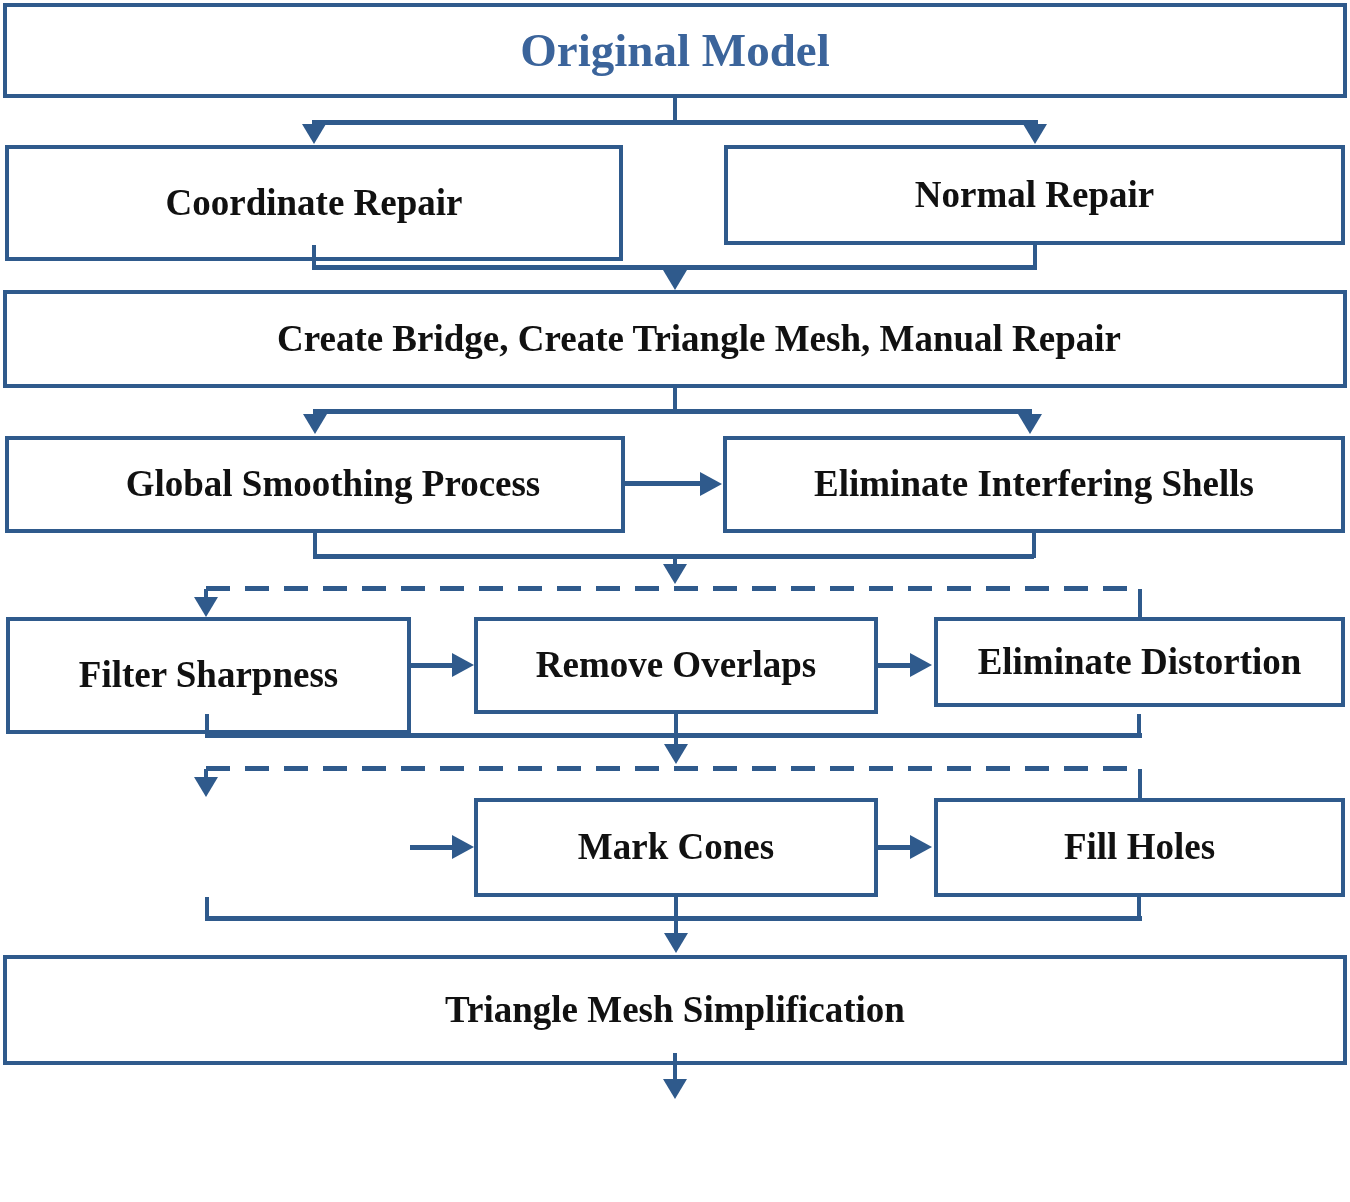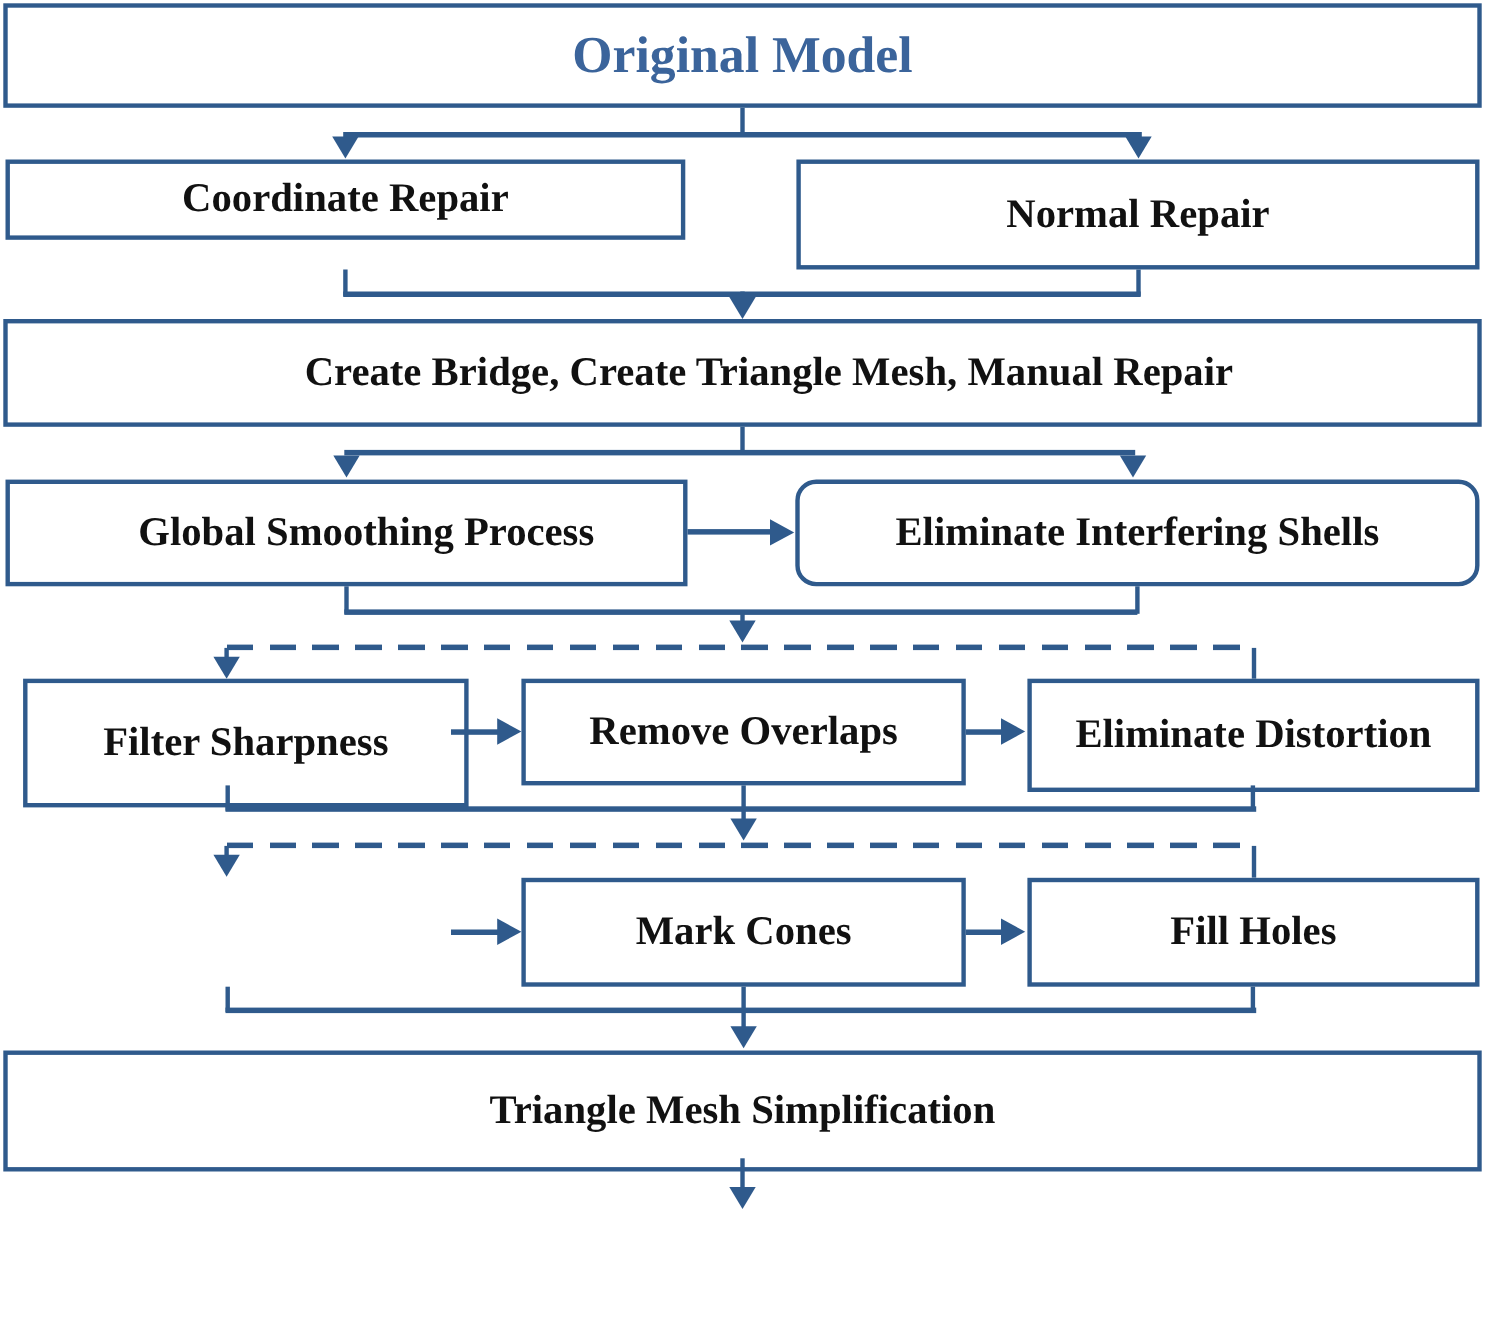--- a/index.html
+++ b/index.html
@@ -60,55 +60,55 @@
 
 <div id="canvas">
 
   <div class="box title" style="left:3px; top:3px; width:1344px; height:95px;">Original Model</div>
 
   <div class="vl" style="left:673px; top:98px;  height:26px;"></div>
   <div class="hl" style="left:312px; top:120px; width:726px;"></div>
   <div class="ad" style="left:302px;  top:124px;"></div>
   <div class="ad" style="left:1023px; top:124px;"></div>
 
-  <div class="box" style="left:5px;   top:145px; width:618px; height:73px;">Coordinate Repair</div>
+  <div class="box" style="left:5px;   top:145px; width:618px; height:116px;">Coordinate Repair</div>
   <div class="box" style="left:724px; top:145px; width:621px; height:100px;">Normal Repair</div>
 
   <div class="vl" style="left:312px;  top:245px; height:24px;"></div>
   <div class="vl" style="left:1033px; top:245px; height:24px;"></div>
   <div class="hl" style="left:312px;  top:265px; width:725px;"></div>
   <div class="vl" style="left:673px;  top:265px; height:10px;"></div>
   <div class="ad" style="left:663px;  top:270px;"></div>
 
   <div class="box" style="left:3px; top:290px; width:1344px; height:98px;padding-left:48px;">Create Bridge, Create Triangle Mesh, Manual Repair</div>
 
   <div class="vl" style="left:673px; top:388px; height:25px;"></div>
   <div class="hl" style="left:313px; top:409px; width:719px;"></div>
   <div class="ad" style="left:303px;  top:414px;"></div>
   <div class="ad" style="left:1018px; top:414px;"></div>
 
   <div class="box" style="left:5px;   top:436px; width:620px; height:97px;padding-left:36px;">Global Smoothing Process</div>
-  <div class="box" style="left:723px; top:436px; width:622px; height:97px;border-radius:19px;">Eliminate Interfering Shells</div>
+  <div class="box" style="left:723px; top:436px; width:622px; height:97px;">Eliminate Interfering Shells</div>
   <div class="hl" style="left:625px; top:481px; width:78px;"></div>
   <div class="ar" style="left:700px; top:472px;"></div>
 
   <div class="vl" style="left:313px;  top:533px; height:25px;"></div>
   <div class="vl" style="left:1032px; top:533px; height:25px;"></div>
   <div class="hl" style="left:313px;  top:554px; width:721px;"></div>
   <div class="vl" style="left:673px;  top:558px; height:8px;"></div>
   <div class="ad" style="left:663px;  top:564px;"></div>
 
   <div class="dash" style="left:206px; top:586px; width:935px;"></div>
   <div class="vl" style="left:204px;  top:589px; height:11px;"></div>
   <div class="ad" style="left:194px;  top:597px;"></div>
   <div class="vl" style="left:1138px; top:589px; height:29px;"></div>
 
-  <div class="box" style="left:21px;   top:617px; width:405px; height:117px;">Filter Sharpness</div>
+  <div class="box" style="left:6px;   top:617px; width:405px; height:117px;">Filter Sharpness</div>
   <div class="box" style="left:474px; top:617px; width:404px; height:97px;">Remove Overlaps</div>
-  <div class="box" style="left:934px; top:617px; width:411px; height:103px;">Eliminate Distortion</div>
+  <div class="box" style="left:934px; top:617px; width:411px; height:90px;">Eliminate Distortion</div>
   <div class="hl" style="left:410px; top:663px; width:44px;"></div>
   <div class="ar" style="left:452px; top:653px;"></div>
   <div class="hl" style="left:878px; top:663px; width:34px;"></div>
   <div class="ar" style="left:910px; top:653px;"></div>
 
   <div class="vl" style="left:205px;  top:714px; height:23px;"></div>
   <div class="vl" style="left:674px;  top:714px; height:23px;"></div>
   <div class="vl" style="left:1137px; top:714px; height:23px;"></div>
   <div class="hl" style="left:205px;  top:733px; width:937px;"></div>
   <div class="vl" style="left:674px;  top:737px; height:9px;"></div>

